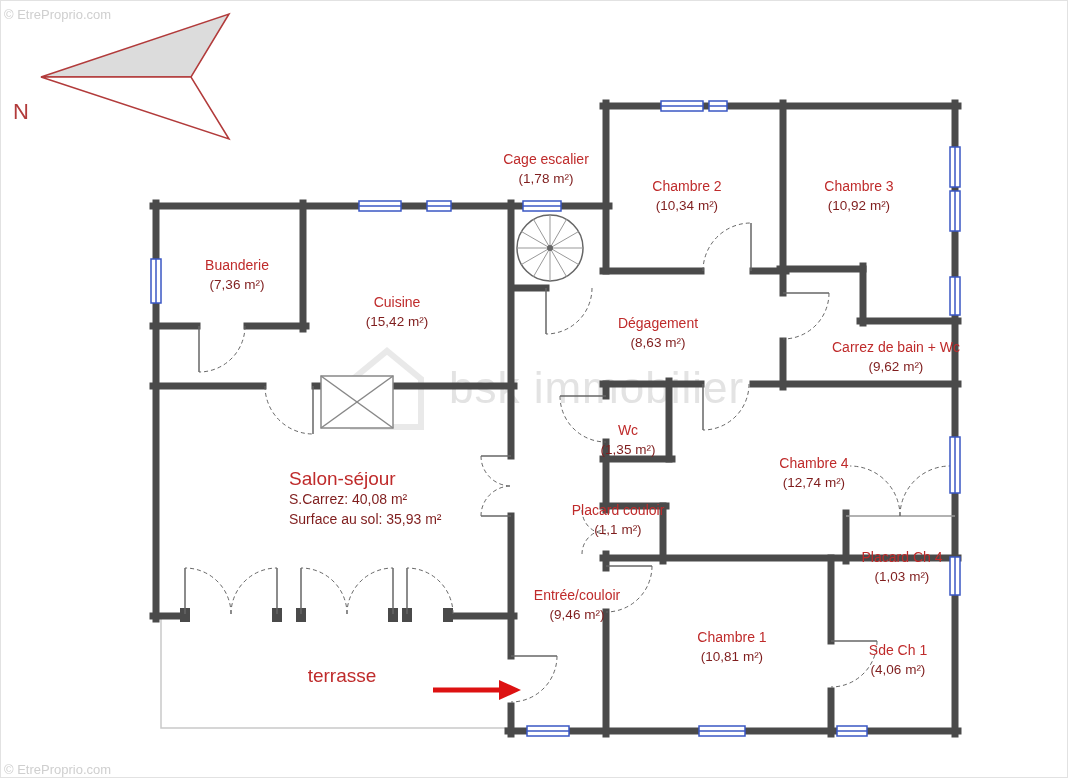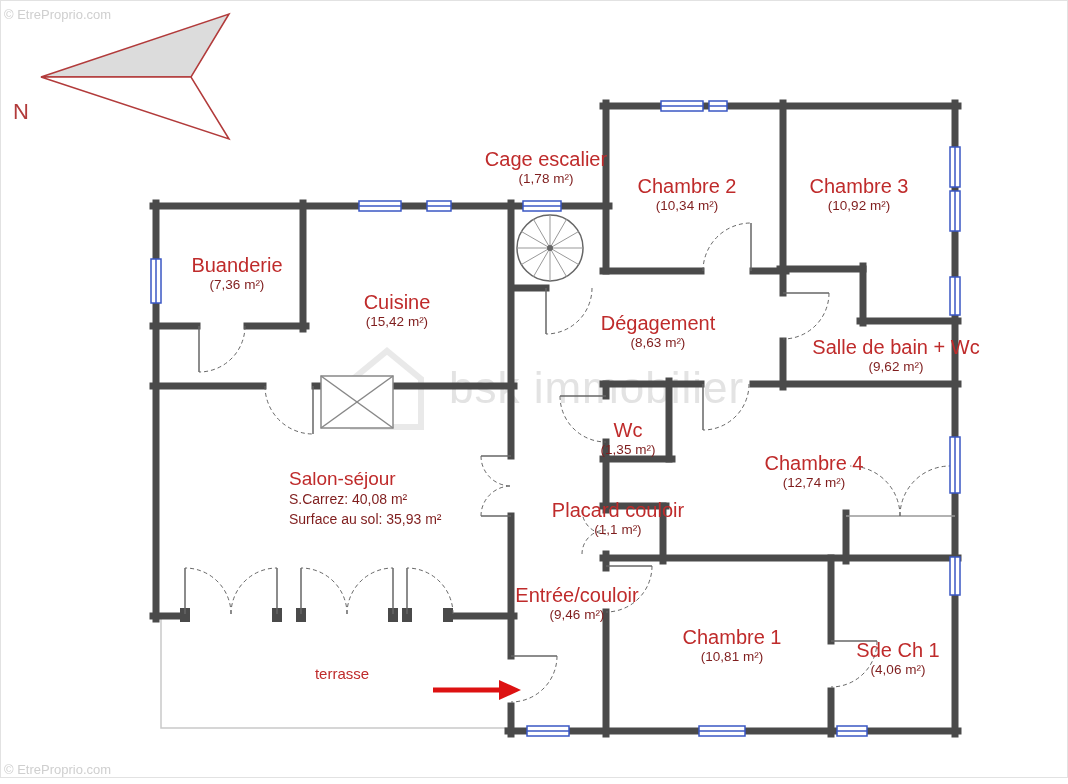--- a/index.html
+++ b/index.html
@@ -3,26 +3,26 @@
 <meta charset="utf-8">
 <style>
   html,body{margin:0;padding:0;background:#fff;}
   .stage{
     position:relative;width:1068px;height:778px;background:#ffffff;
     font-family:"Liberation Sans",sans-serif;overflow:hidden;
     border:1px solid #e2e2e2;box-sizing:border-box;
   }
   .stage svg{position:absolute;left:0;top:0;}
   .room-label{position:absolute;transform:translateX(-50%);text-align:center;line-height:20px;white-space:nowrap;z-index:5;}
-  .rname{color:#bf2b2b;font-size:20px;}
+  .rname{color:#bf2b2b;font-size:14px;}
   .rarea{color:#7f1d1d;font-size:13.5px;}
   .salon-block{position:absolute;left:288px;top:468px;text-align:left;line-height:20px;z-index:5;}
   .salon-block .rname{font-size:19px;}
   .salon-block .rarea{font-size:14px;}
-  .terrasse-label{position:absolute;left:341px;top:664px;transform:translateX(-50%);color:#bf2b2b;font-size:15px;z-index:5;}
+  .terrasse-label{position:absolute;left:341px;top:664px;transform:translateX(-50%);color:#bf2b2b;font-size:19px;z-index:5;}
   .north-label{position:absolute;left:12px;top:98px;color:#b23b3b;font-size:22px;z-index:5;}
   .wm{position:absolute;color:#cfcfcf;font-size:13px;z-index:1;}
   .wm-top{left:3px;top:6px;}
   .wm-bottom{left:3px;top:761px;}
   .wm-center{left:448px;top:362px;font-size:44px;color:#e3e3e3;letter-spacing:1px;z-index:0;}
 </style>
 </head>
 <body>
 
 <div class="stage">
@@ -237,34 +237,38 @@
   </div>
   <div class="room-label" style="left:396px;top:291px">
     <div class="rname">Cuisine</div>
     <div class="rarea">(15,42 m²)</div>
   </div>
   <div class="room-label" style="left:657px;top:312px">
     <div class="rname">Dégagement</div>
     <div class="rarea">(8,63 m²)</div>
   </div>
   <div class="room-label" style="left:895px;top:336px">
-    <div class="rname">Salle de bain + Wc</div>
+    <div class="rname">Carrez de bain + Wc</div>
     <div class="rarea">(9,62 m²)</div>
   </div>
   <div class="room-label" style="left:627px;top:419px">
     <div class="rname">Wc</div>
     <div class="rarea">(1,35 m²)</div>
   </div>
   <div class="room-label" style="left:813px;top:452px">
     <div class="rname">Chambre 4</div>
     <div class="rarea">(12,74 m²)</div>
   </div>
   <div class="room-label" style="left:617px;top:499px">
     <div class="rname">Placard couloir</div>
     <div class="rarea">(1,1 m²)</div>
+  </div>
+  <div class="room-label" style="left:901px;top:546px">
+    <div class="rname">Placard Ch 4</div>
+    <div class="rarea">(1,03 m²)</div>
   </div>
   <div class="room-label" style="left:576px;top:584px">
     <div class="rname">Entrée/couloir</div>
     <div class="rarea">(9,46 m²)</div>
   </div>
   <div class="room-label" style="left:731px;top:626px">
     <div class="rname">Chambre 1</div>
     <div class="rarea">(10,81 m²)</div>
   </div>
   <div class="room-label" style="left:897px;top:639px">

